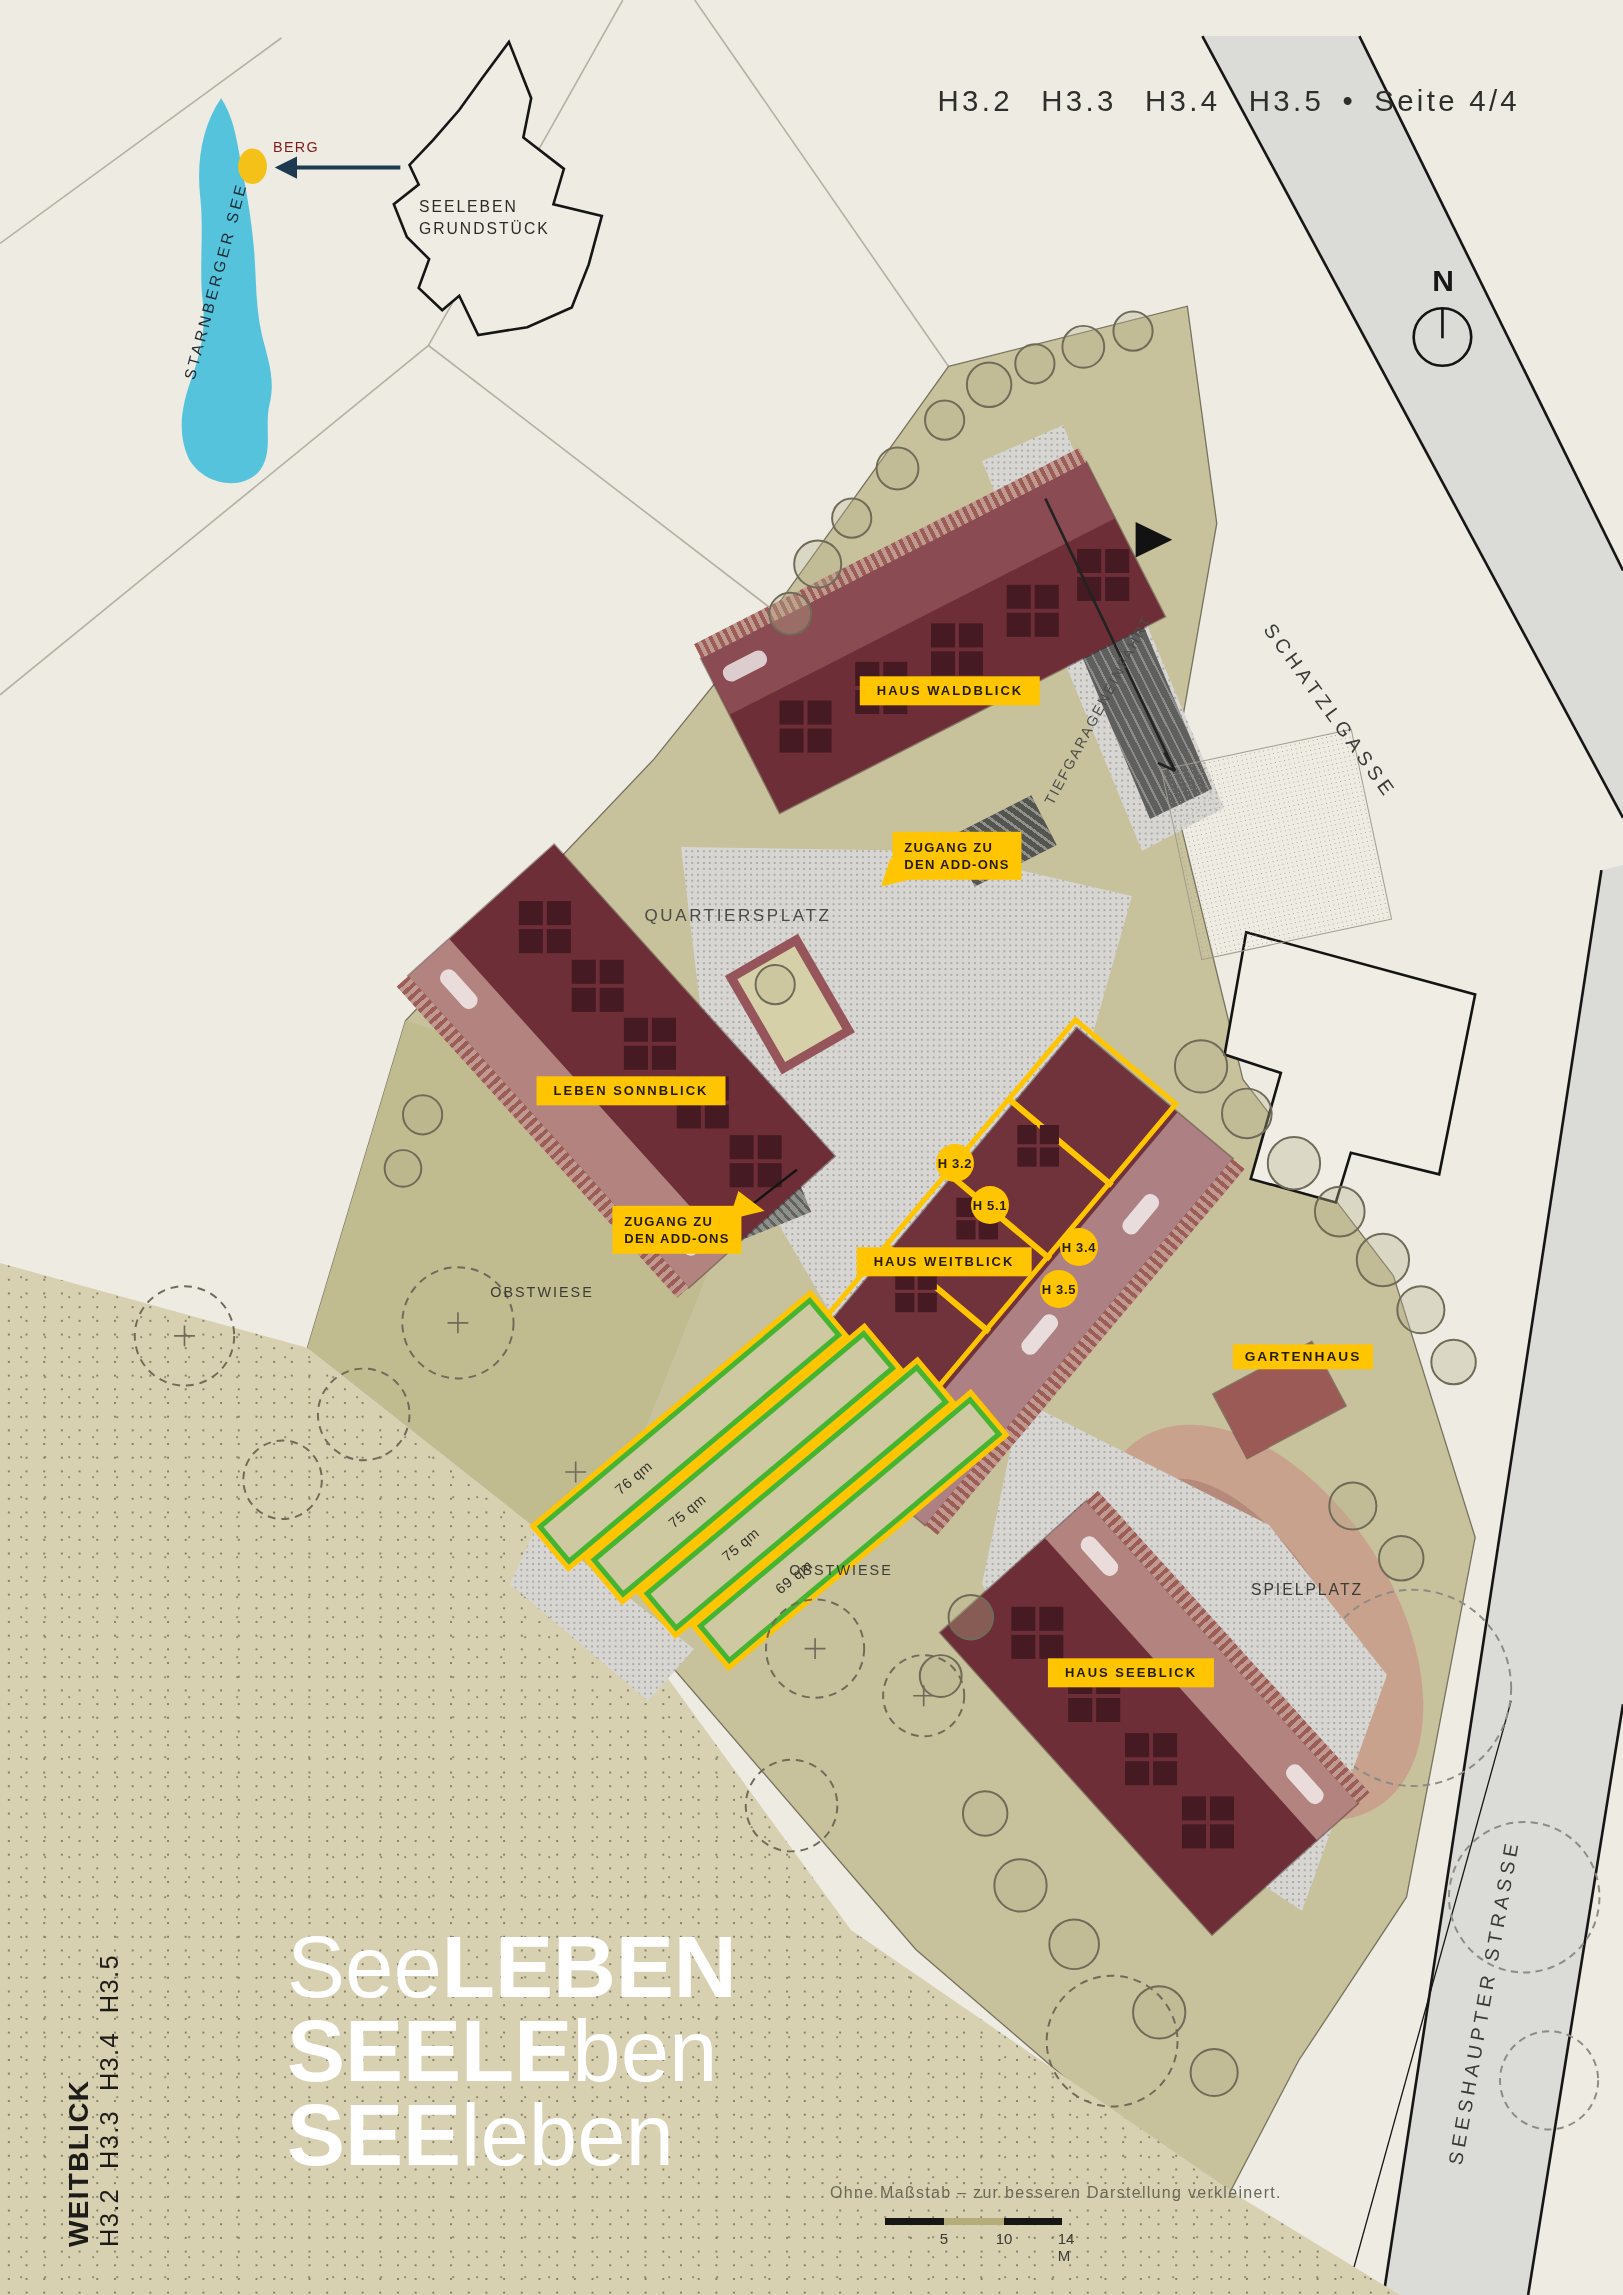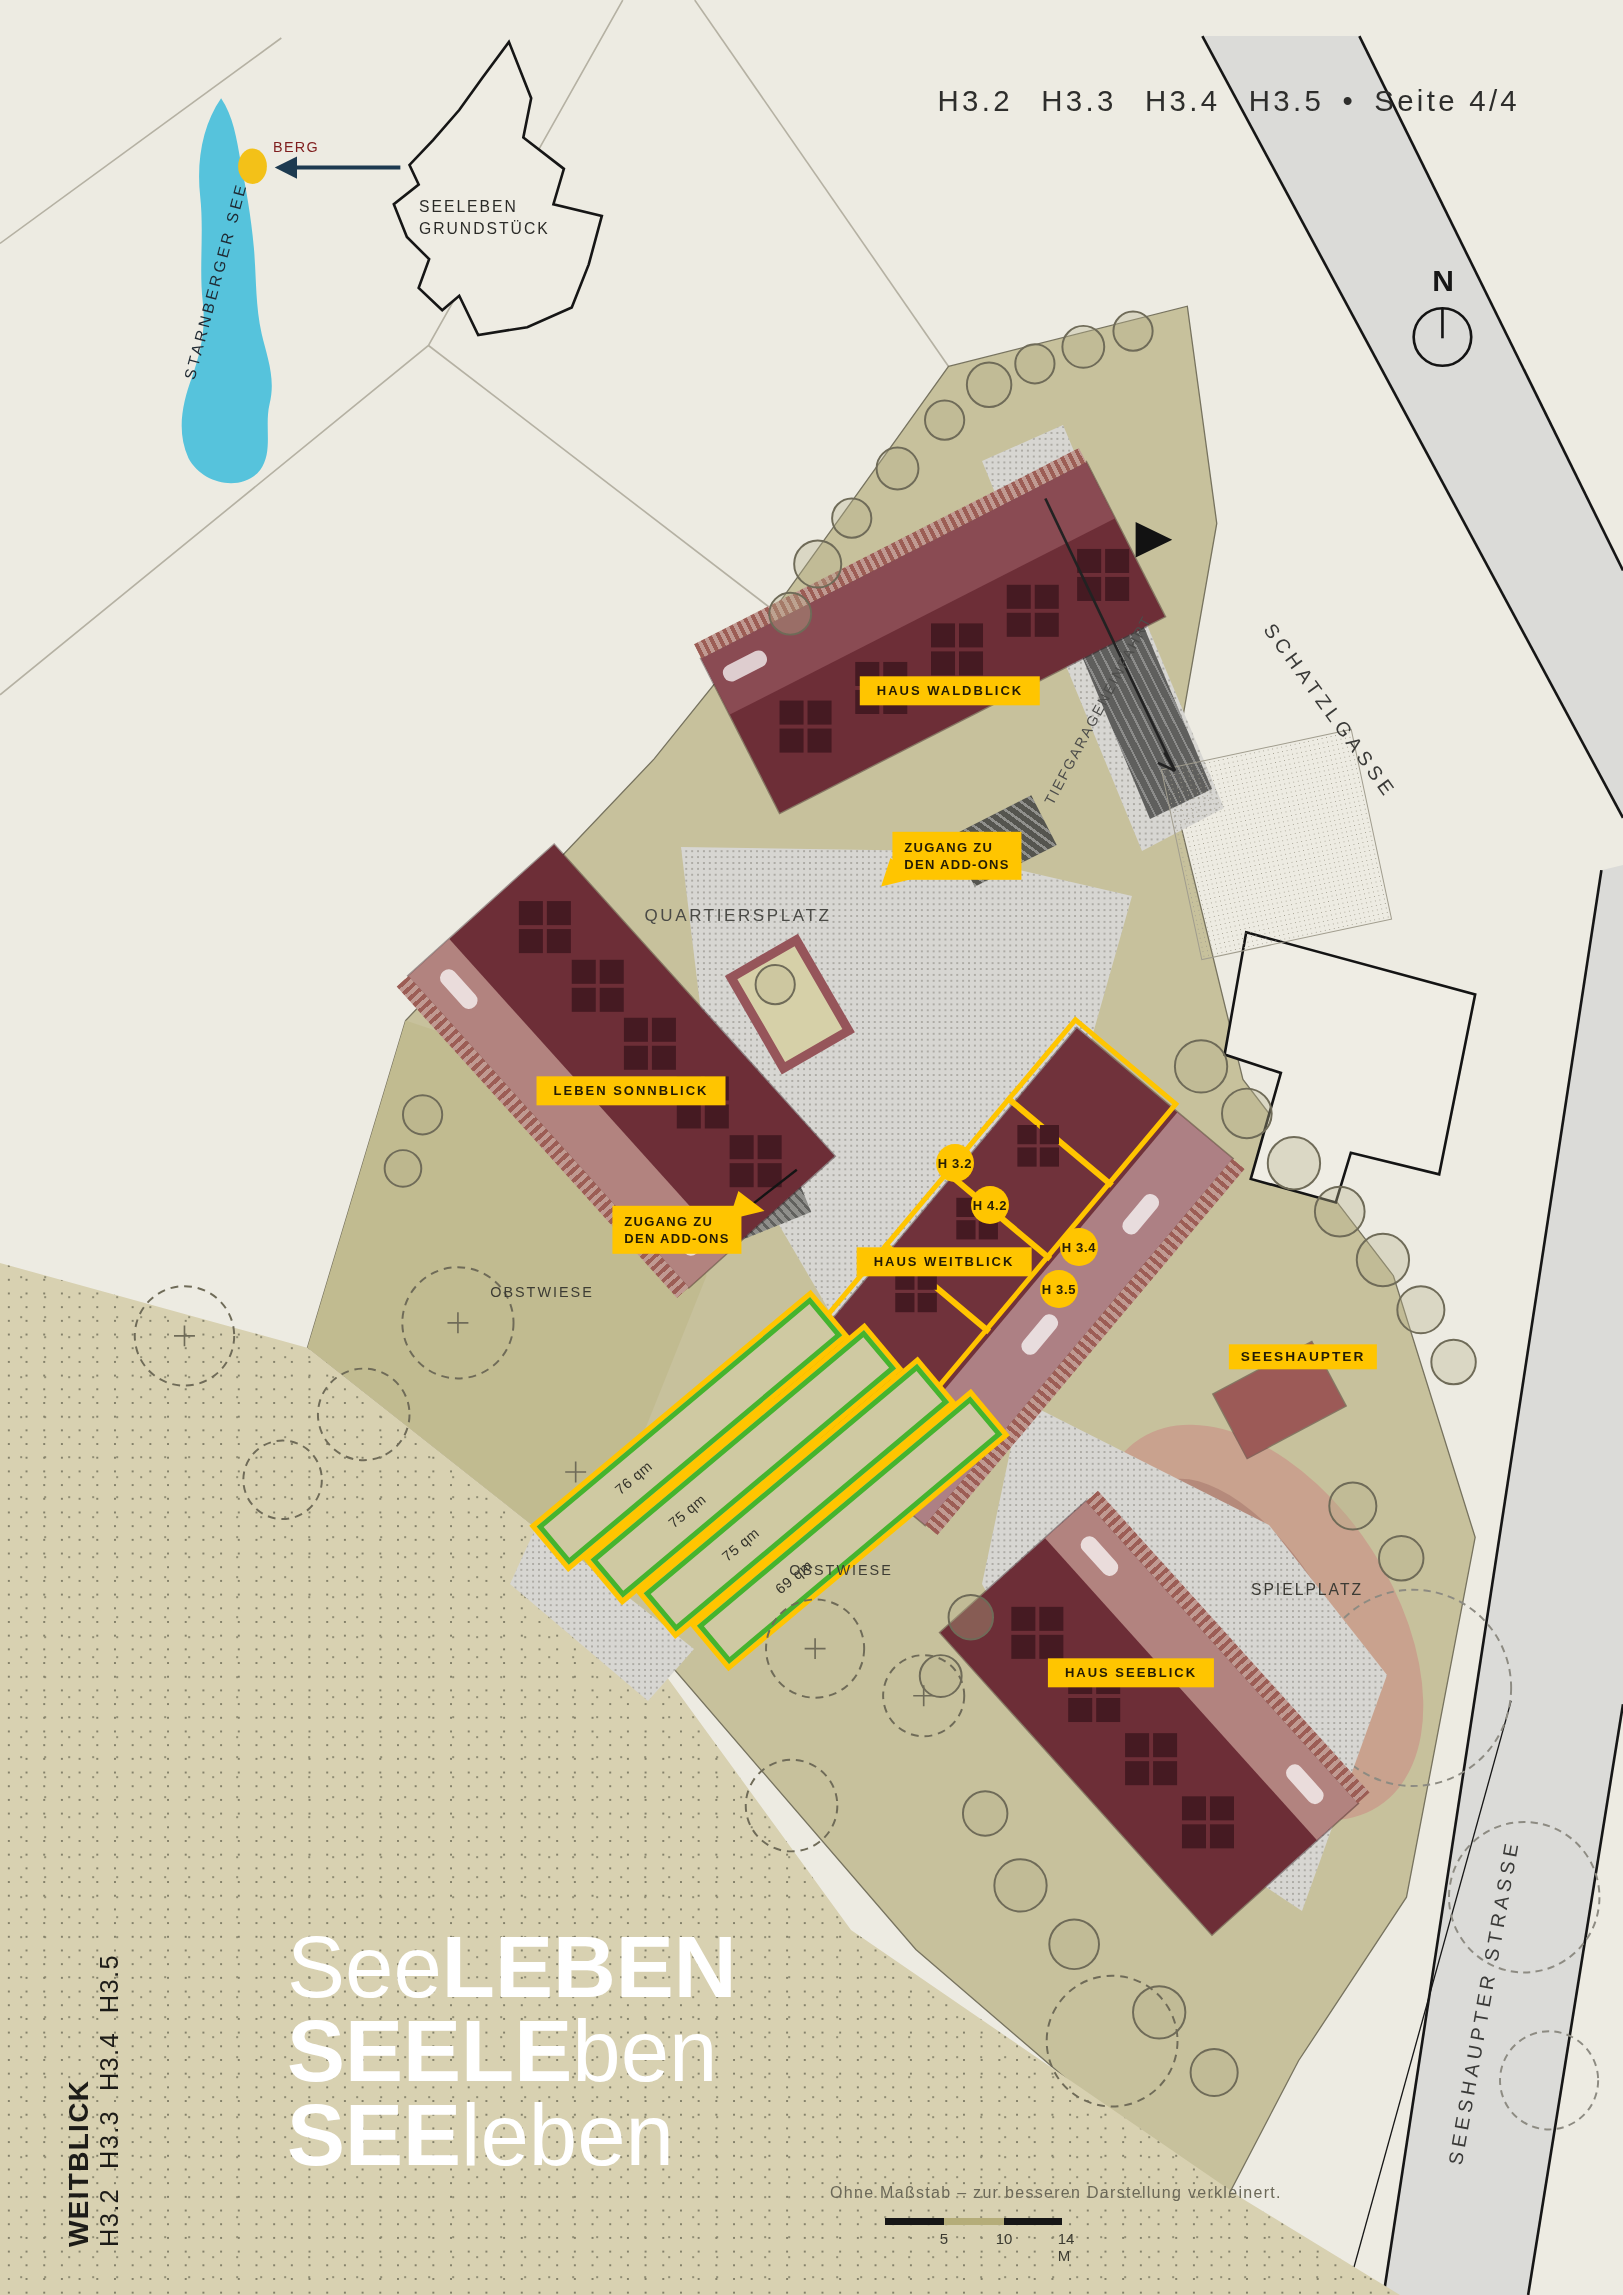--- a/index.html
+++ b/index.html
@@ -372,35 +372,35 @@
 
   <div class="lbl" style="left:738px;top:916px;font-size:17px;color:#4a4a46;letter-spacing:2.6px;">QUARTIERSPLATZ</div>
   <div class="lbl" style="left:542px;top:1292px;font-size:14.4px;">OBSTWIESE</div>
   <div class="lbl" style="left:841px;top:1570px;font-size:14.4px;">OBSTWIESE</div>
   <div class="lbl" style="left:1307px;top:1590px;font-size:15.7px;color:#3c3b35;">SPIELPLATZ</div>
 
   <div class="ybox" style="left:950px;top:691px;">HAUS WALDBLICK</div>
   <div class="ybox" style="left:631px;top:1091px;">LEBEN SONNBLICK</div>
   <div class="ybox" style="left:944px;top:1262px;">HAUS WEITBLICK</div>
   <div class="ybox" style="left:1131px;top:1673px;">HAUS SEEBLICK</div>
-  <div class="ybox" style="left:1303px;top:1357px;font-size:13.7px;padding:5.2px 11.8px;">SEESHAUPTER</div>
+  <div class="ybox" style="left:1303px;top:1357px;font-size:13.7px;padding:5.2px 11.8px;">GARTENHAUS</div>
 
   <div class="ybox zug" style="left:957px;top:856px;">
     <div>ZUGANG ZU</div>
     <div>DEN ADD-ONS</div>
   </div>
   <div class="tri" style="left:885px;top:862px;transform:rotate(18deg);"></div>
   <div class="ybox zug" style="left:677px;top:1230px;">
     <div>ZUGANG ZU</div>
     <div>DEN ADD-ONS</div>
   </div>
   <div class="tri" style="left:733px;top:1195px;transform:rotate(18deg);"></div>
 
   <div class="ucircle" style="left:955px;top:1163px;">H 3.2</div>
-  <div class="ucircle" style="left:990px;top:1205px;">H 4.2</div>
+  <div class="ucircle" style="left:990px;top:1205px;">H 5.1</div>
   <div class="ucircle" style="left:1079px;top:1247px;">H 3.4</div>
   <div class="ucircle" style="left:1059px;top:1289px;">H 3.5</div>
 
   <div class="brand">
     <div><span>See</span><b>LEBEN</b></div>
     <div><b>SEELE</b><span>ben</span></div>
     <div><b>SEE</b><span>leben</span></div>
   </div>
 
   <div class="sidebar">

